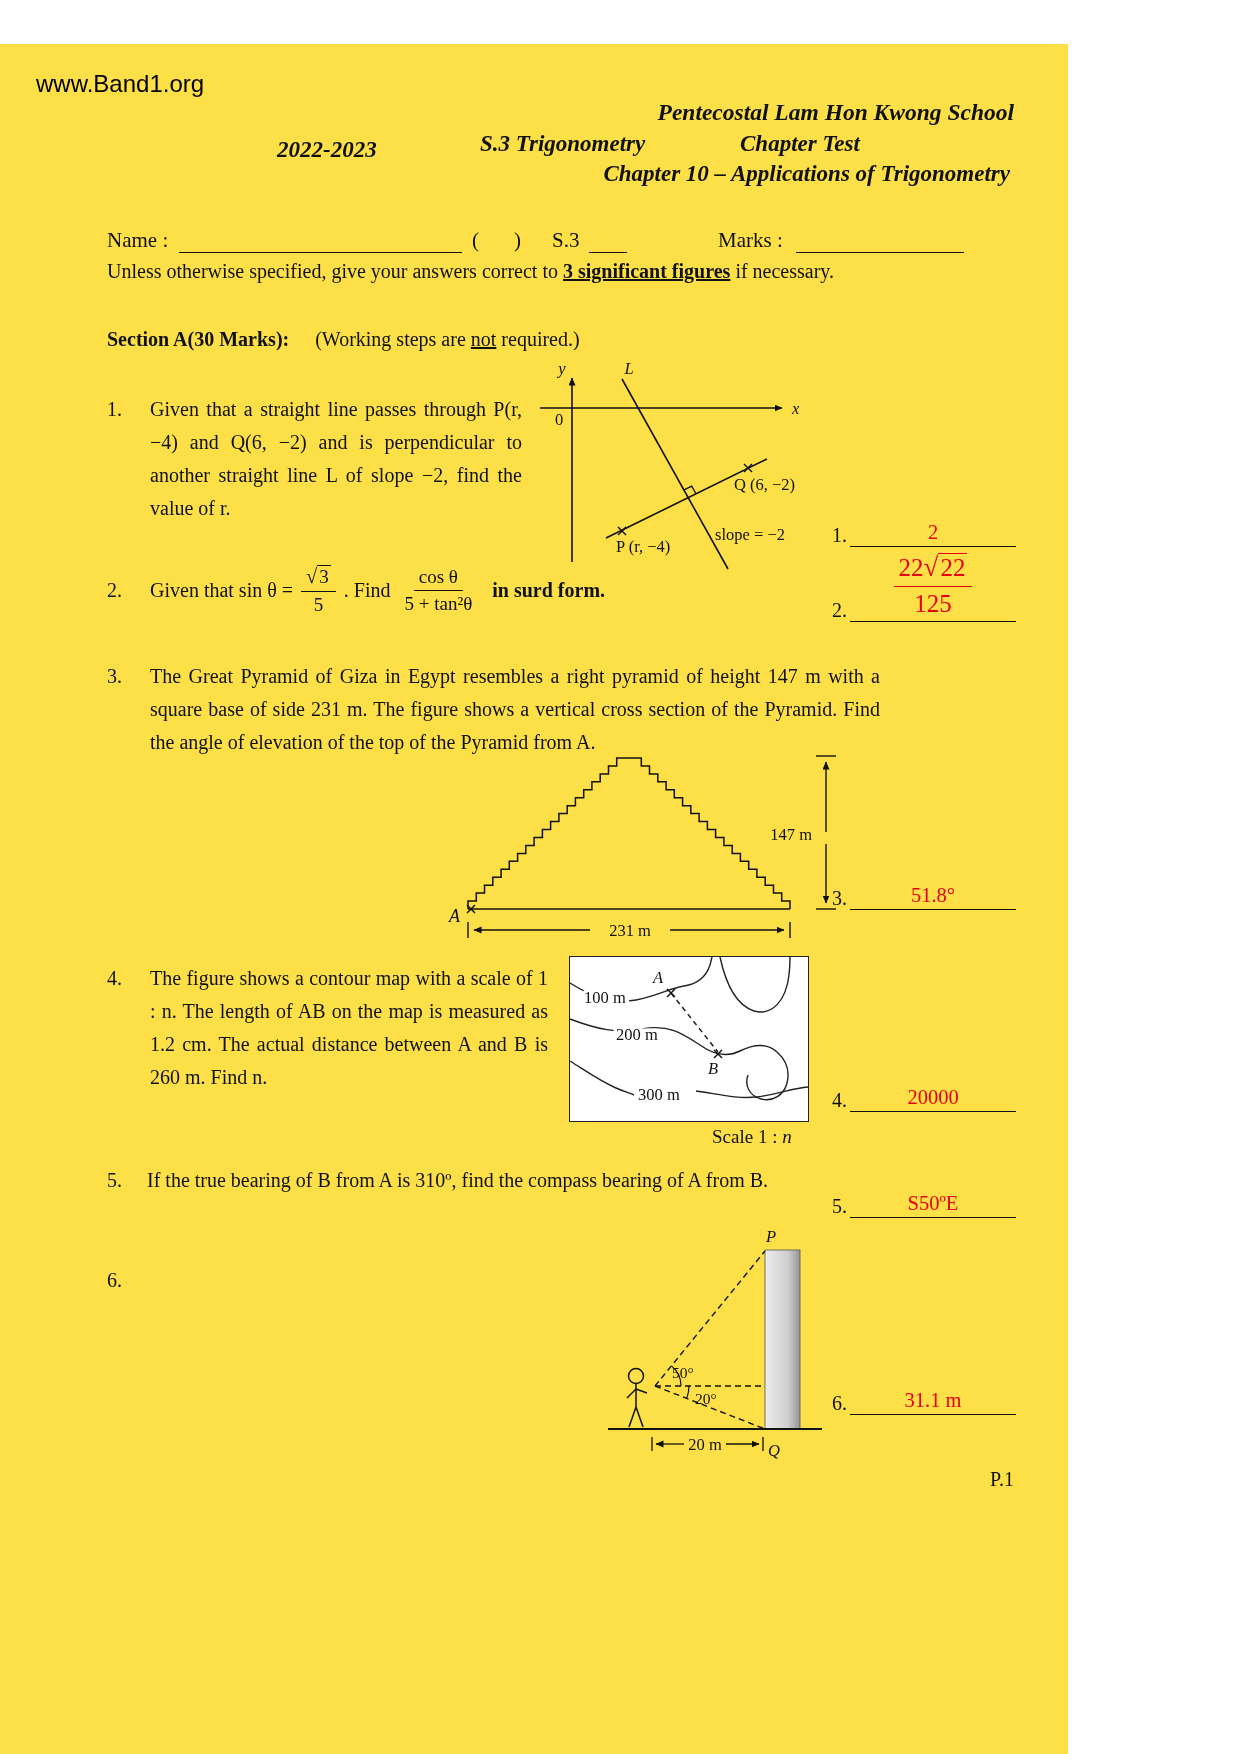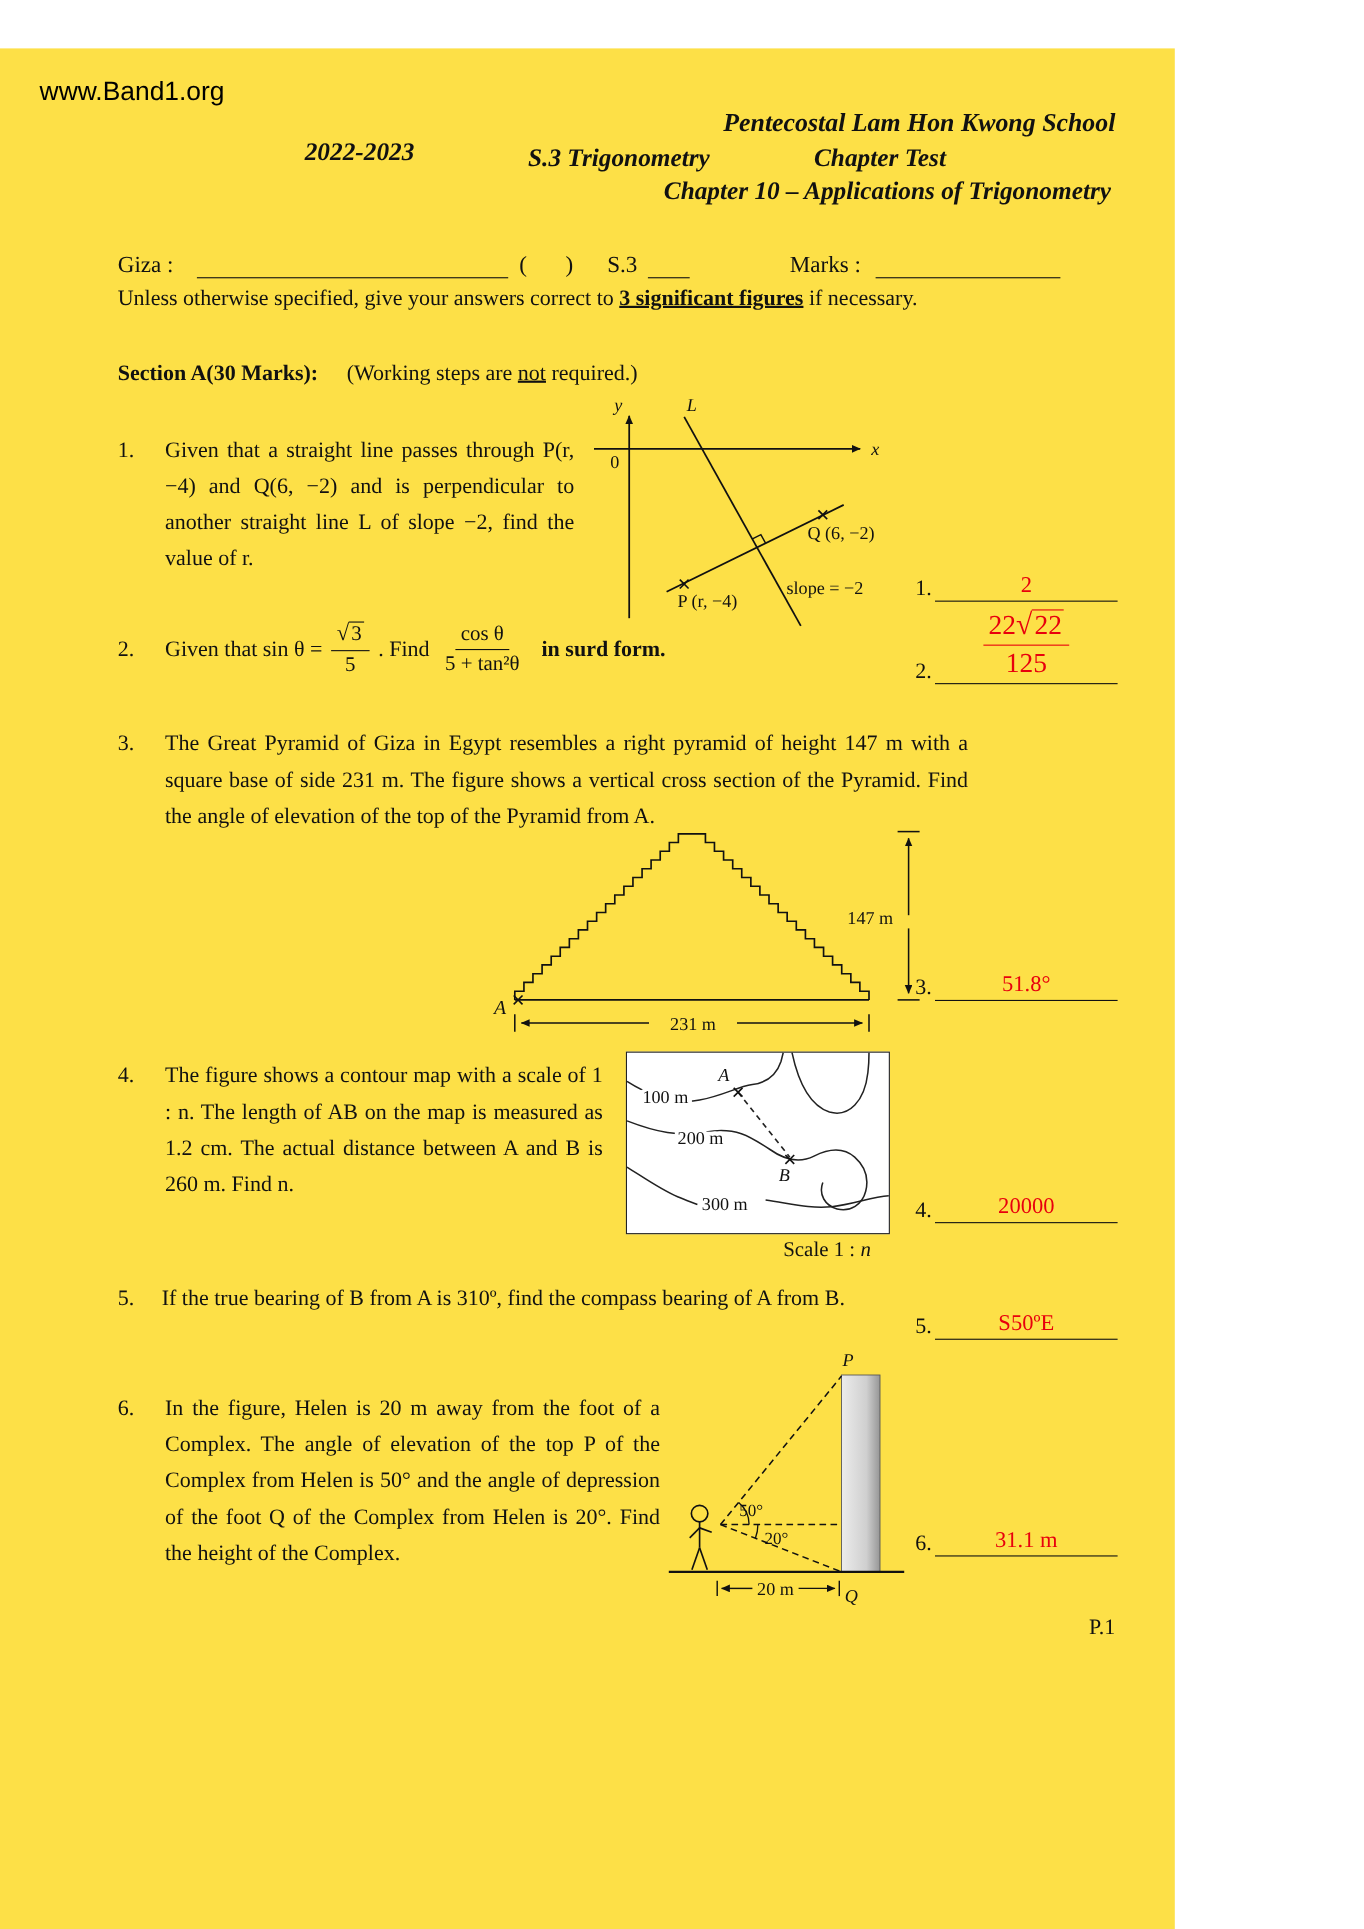--- a/index.html
+++ b/index.html
@@ -48,26 +48,26 @@
   .pgnum{font-size:20px;}
 </style>
 </head>
 <body>
 
 <div class="page">
 
   <div class="abs watermark" style="left:36px;top:26px">www.Band1.org</div>
 
   <div class="abs h-bi center" style="left:114px;top:55px;width:900px;font-size:23.5px">Pentecostal Lam Hon Kwong School</div>
-  <span class="abs h-bi" style="left:277px;top:81px">2022-2023</span>
+  <span class="abs h-bi" style="left:277px;top:93px">2022-2023</span>
   <span class="abs h-bi" style="left:480px;top:87px">S.3 Trigonometry</span>
   <span class="abs h-bi" style="left:740px;top:87px">Chapter Test</span>
   <div class="abs h-bi center" style="left:110px;top:117px;width:900px">Chapter 10 – Applications of Trigonometry</div>
 
-  <span class="abs nm" style="left:107px;top:184px">Giza :</span>
+  <span class="abs nm" style="left:107px;top:184px">Name :</span>
   <span class="abs uline" style="left:179px;top:184px;width:283px"></span>
   <span class="abs nm" style="left:472px;top:184px">(</span>
   <span class="abs nm" style="left:514px;top:184px">)</span>
   <span class="abs nm" style="left:552px;top:184px">S.3</span>
   <span class="abs uline" style="left:589px;top:184px;width:38px"></span>
   <span class="abs nm" style="left:718px;top:184px">Marks :</span>
   <span class="abs uline" style="left:796px;top:184px;width:168px"></span>
 
   <div class="abs body-txt" style="left:107px;top:216px;white-space:nowrap">
     <span>Unless otherwise specified, give your answers correct to </span><span class="bu">3 significant figures</span><span> if necessary.</span>
@@ -208,21 +208,20 @@
 
   <div class="abs qnum" style="left:107px;top:1120px">5.</div>
   <div class="abs qtext" style="left:147px;top:1120px;width:800px;text-align:left">If the true bearing of B from A is 310º, find the compass bearing of A from B.</div>
 
   <div class="ans" style="left:832px;top:1148px">
     <span class="ans-n">5.</span>
       <span class="ans-line"><span class="ans-v">S50ºE</span></span>
   </div>
 
   <div class="abs qnum" style="left:107px;top:1220px">6.</div>
-  <div class="abs qtext" style="left:150px;top:1220px;width:450px">In the figure, Helen is 20 m away from the foot of a Complex. The angle of elevation of the top P of the Complex from Helen is 50° and the angle of depression of the foot Q of the Complex from Helen is 20°. Find the height of the Complex.</div>
 
   <svg class="abs" style="left:600px;top:1182px" width="235" height="240" viewBox="0 0 235 240">
     <defs>
       <marker id="ar6" markerWidth="9" markerHeight="8" refX="7.5" refY="3.5" orient="auto" markerUnits="userSpaceOnUse">
         <path d="M0,0 L8,3.5 L0,7 z" fill="#111"></path>
       </marker>
       <linearGradient id="towerGrad" x1="0" y1="0" x2="1" y2="0">
         <stop offset="0%" stop-color="#ececec"></stop>
         <stop offset="65%" stop-color="#cfcfcf"></stop>
         <stop offset="100%" stop-color="#969696"></stop>

